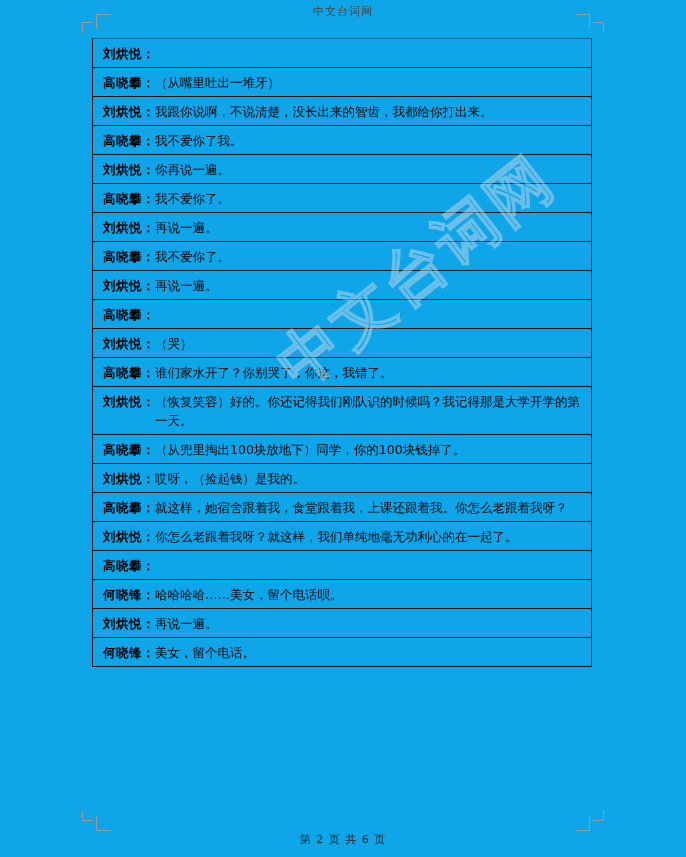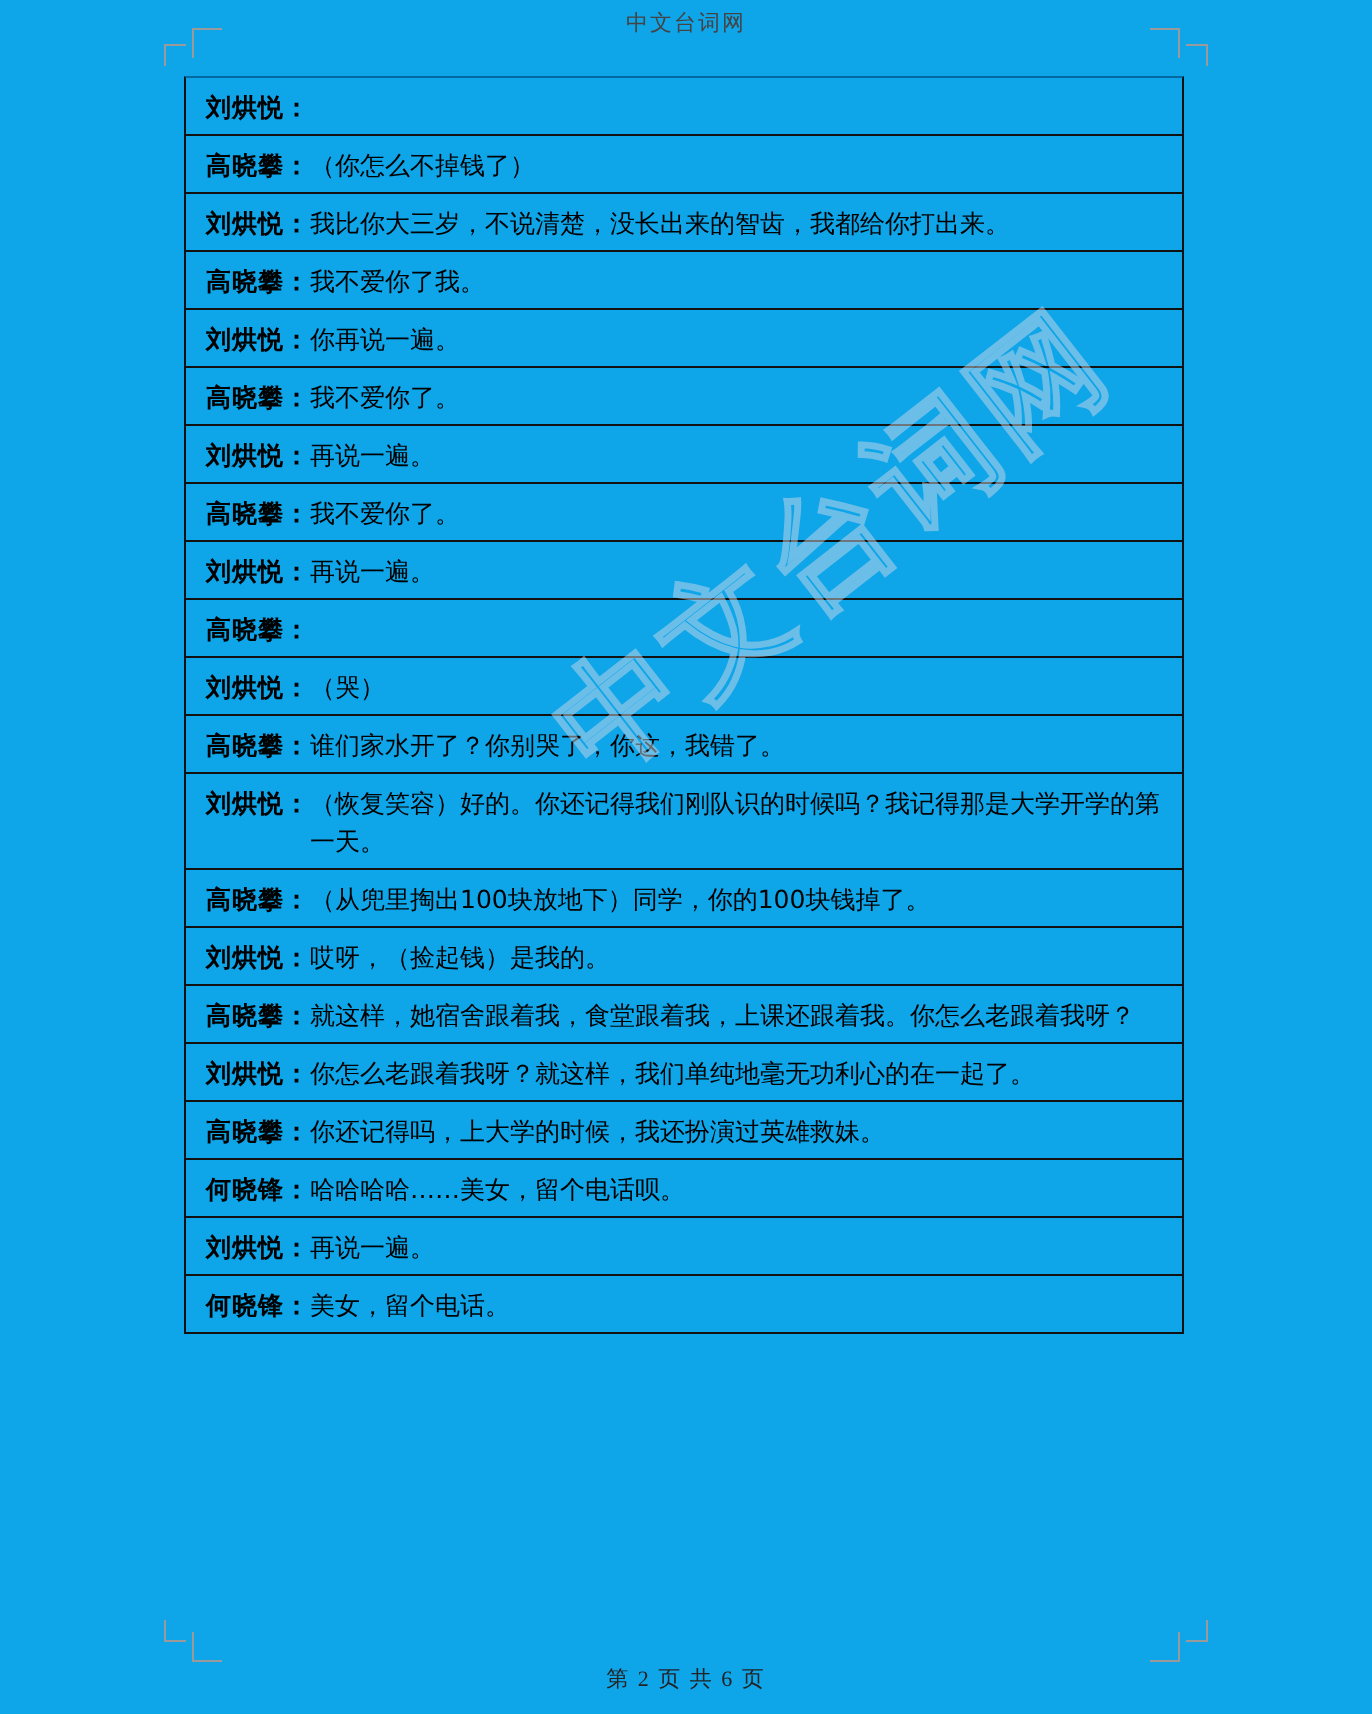--- a/index.html
+++ b/index.html
@@ -110,21 +110,20 @@
   .wm1 { top: 130px; left: 10px; }
   .footer {
     position: absolute;
     bottom: 10px;
     left: 0;
     width: 686px;
     text-align: center;
     font-size: 11px;
     color: #222;
     letter-spacing: 1px;
-    font-family: Liberation Serif, serif;
   }
 </style>
 </head>
 <body>
 
 <div class="page">
 
   <div class="header-title">中文台词网</div>
 
   <div class="mark tl"></div>
@@ -136,25 +135,25 @@
   <div class="mark2 tr2"></div>
   <div class="mark2 bl2"></div>
   <div class="mark2 br2"></div>
 
   <div class="content">
     <div class="line">
       <span class="spk">刘烘悦：</span>
     </div>
     <div class="line">
       <span class="spk">高晓攀：</span>
-      <span class="txt">（你怎么不掉钱了）</span>
-    </div>
-    <div class="line">
-      <span class="spk">刘烘悦：</span>
-      <span class="txt">我比你大三岁，不说清楚，没长出来的智齿，我都给你打出来。</span>
+      <span class="txt">（从嘴里吐出一堆牙）</span>
+    </div>
+    <div class="line">
+      <span class="spk">刘烘悦：</span>
+      <span class="txt">我跟你说啊，不说清楚，没长出来的智齿，我都给你打出来。</span>
     </div>
     <div class="line">
       <span class="spk">高晓攀：</span>
       <span class="txt">我不爱你了我。</span>
     </div>
     <div class="line">
       <span class="spk">刘烘悦：</span>
       <span class="txt">你再说一遍。</span>
     </div>
     <div class="line">
@@ -199,21 +198,20 @@
     <div class="line">
       <span class="spk">高晓攀：</span>
       <span class="txt">就这样，她宿舍跟着我，食堂跟着我，上课还跟着我。你怎么老跟着我呀？</span>
     </div>
     <div class="line">
       <span class="spk">刘烘悦：</span>
       <span class="txt">你怎么老跟着我呀？就这样，我们单纯地毫无功利心的在一起了。</span>
     </div>
     <div class="line">
       <span class="spk">高晓攀：</span>
-      <span class="txt">你还记得吗，上大学的时候，我还扮演过英雄救妹。</span>
     </div>
     <div class="line">
       <span class="spk">何晓锋：</span>
       <span class="txt">哈哈哈哈……美女，留个电话呗。</span>
     </div>
     <div class="line">
       <span class="spk">刘烘悦：</span>
       <span class="txt">再说一遍。</span>
     </div>
     <div class="line">

